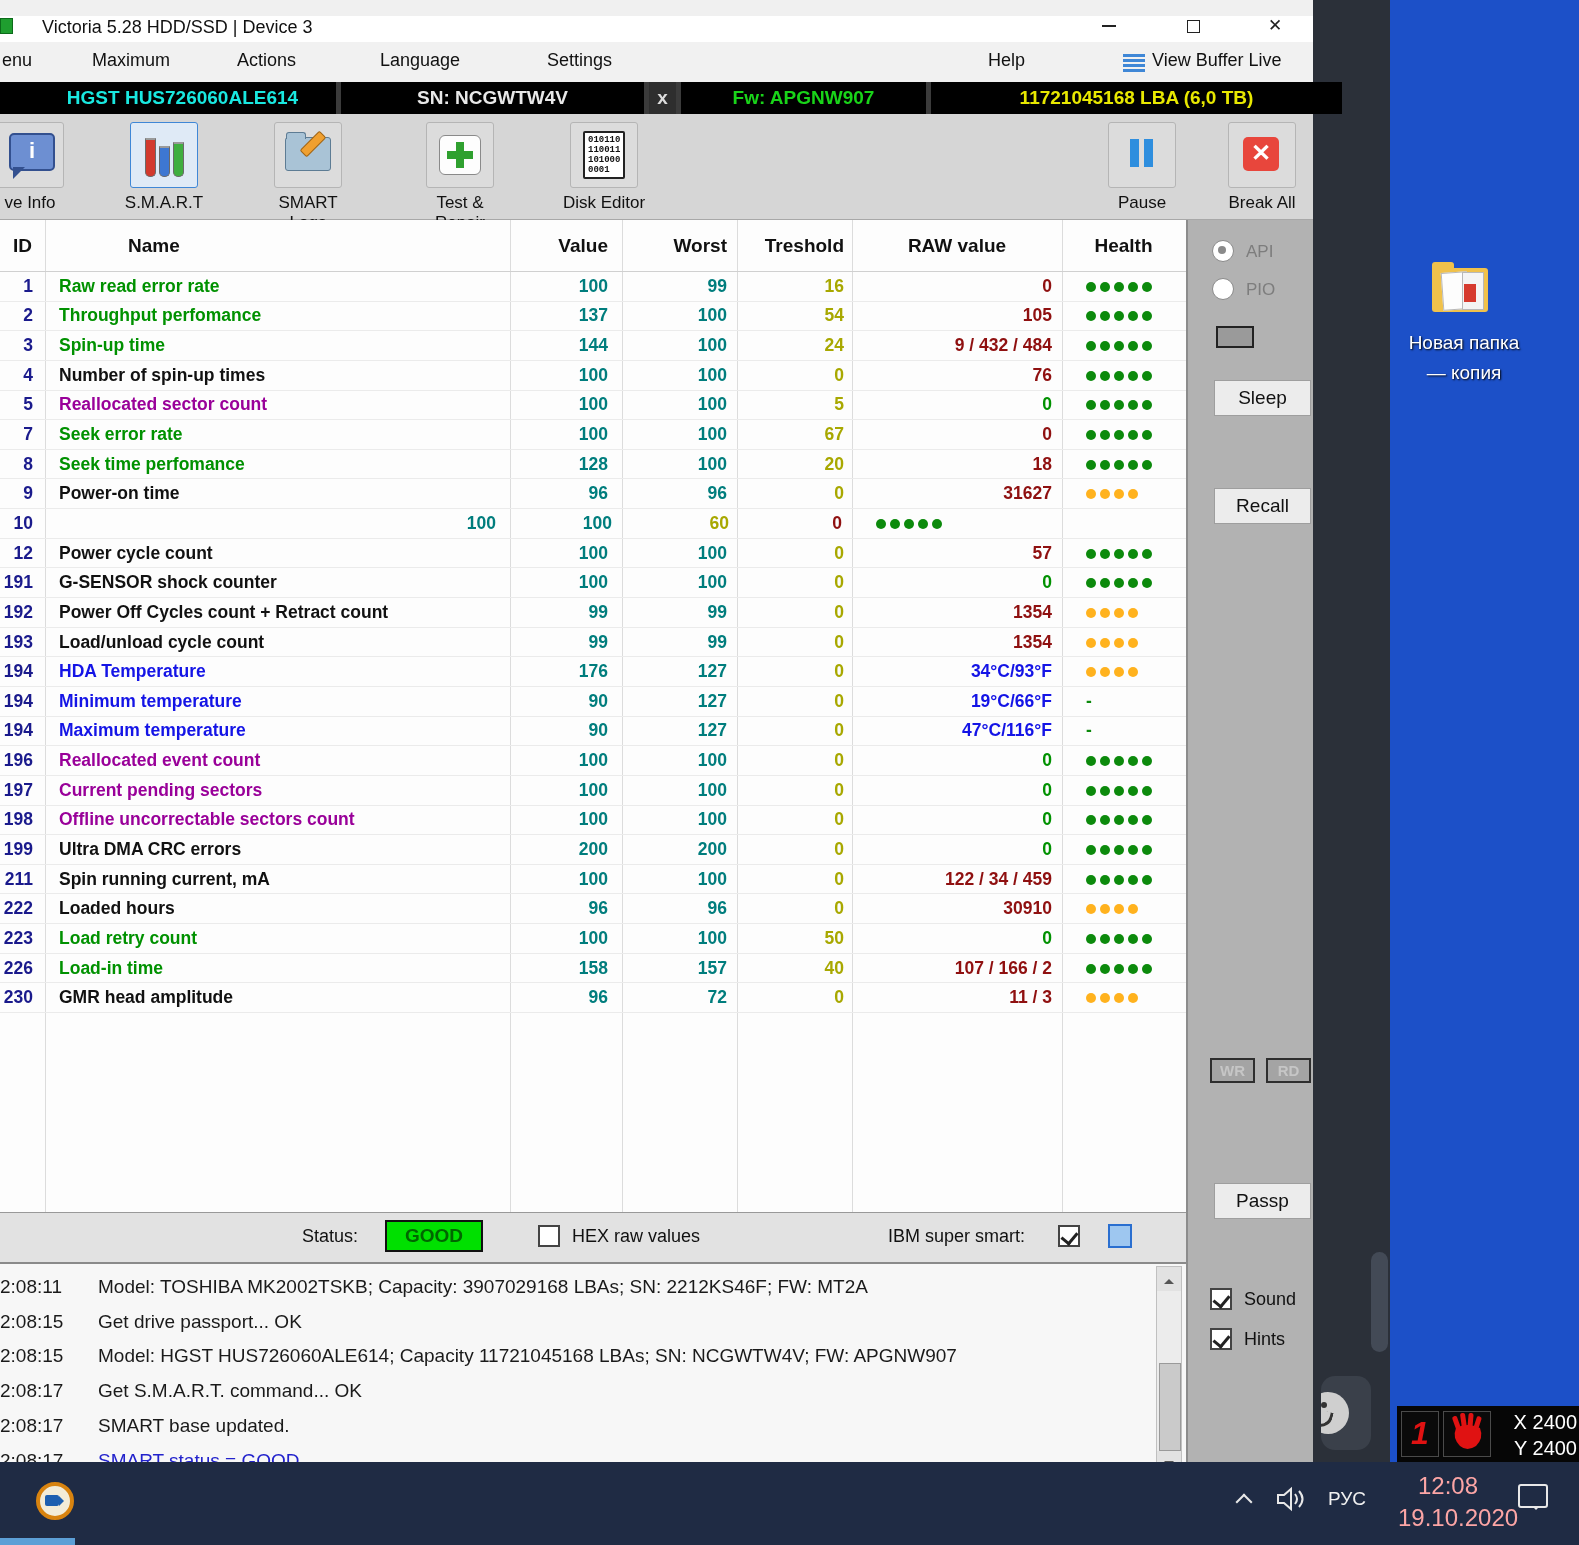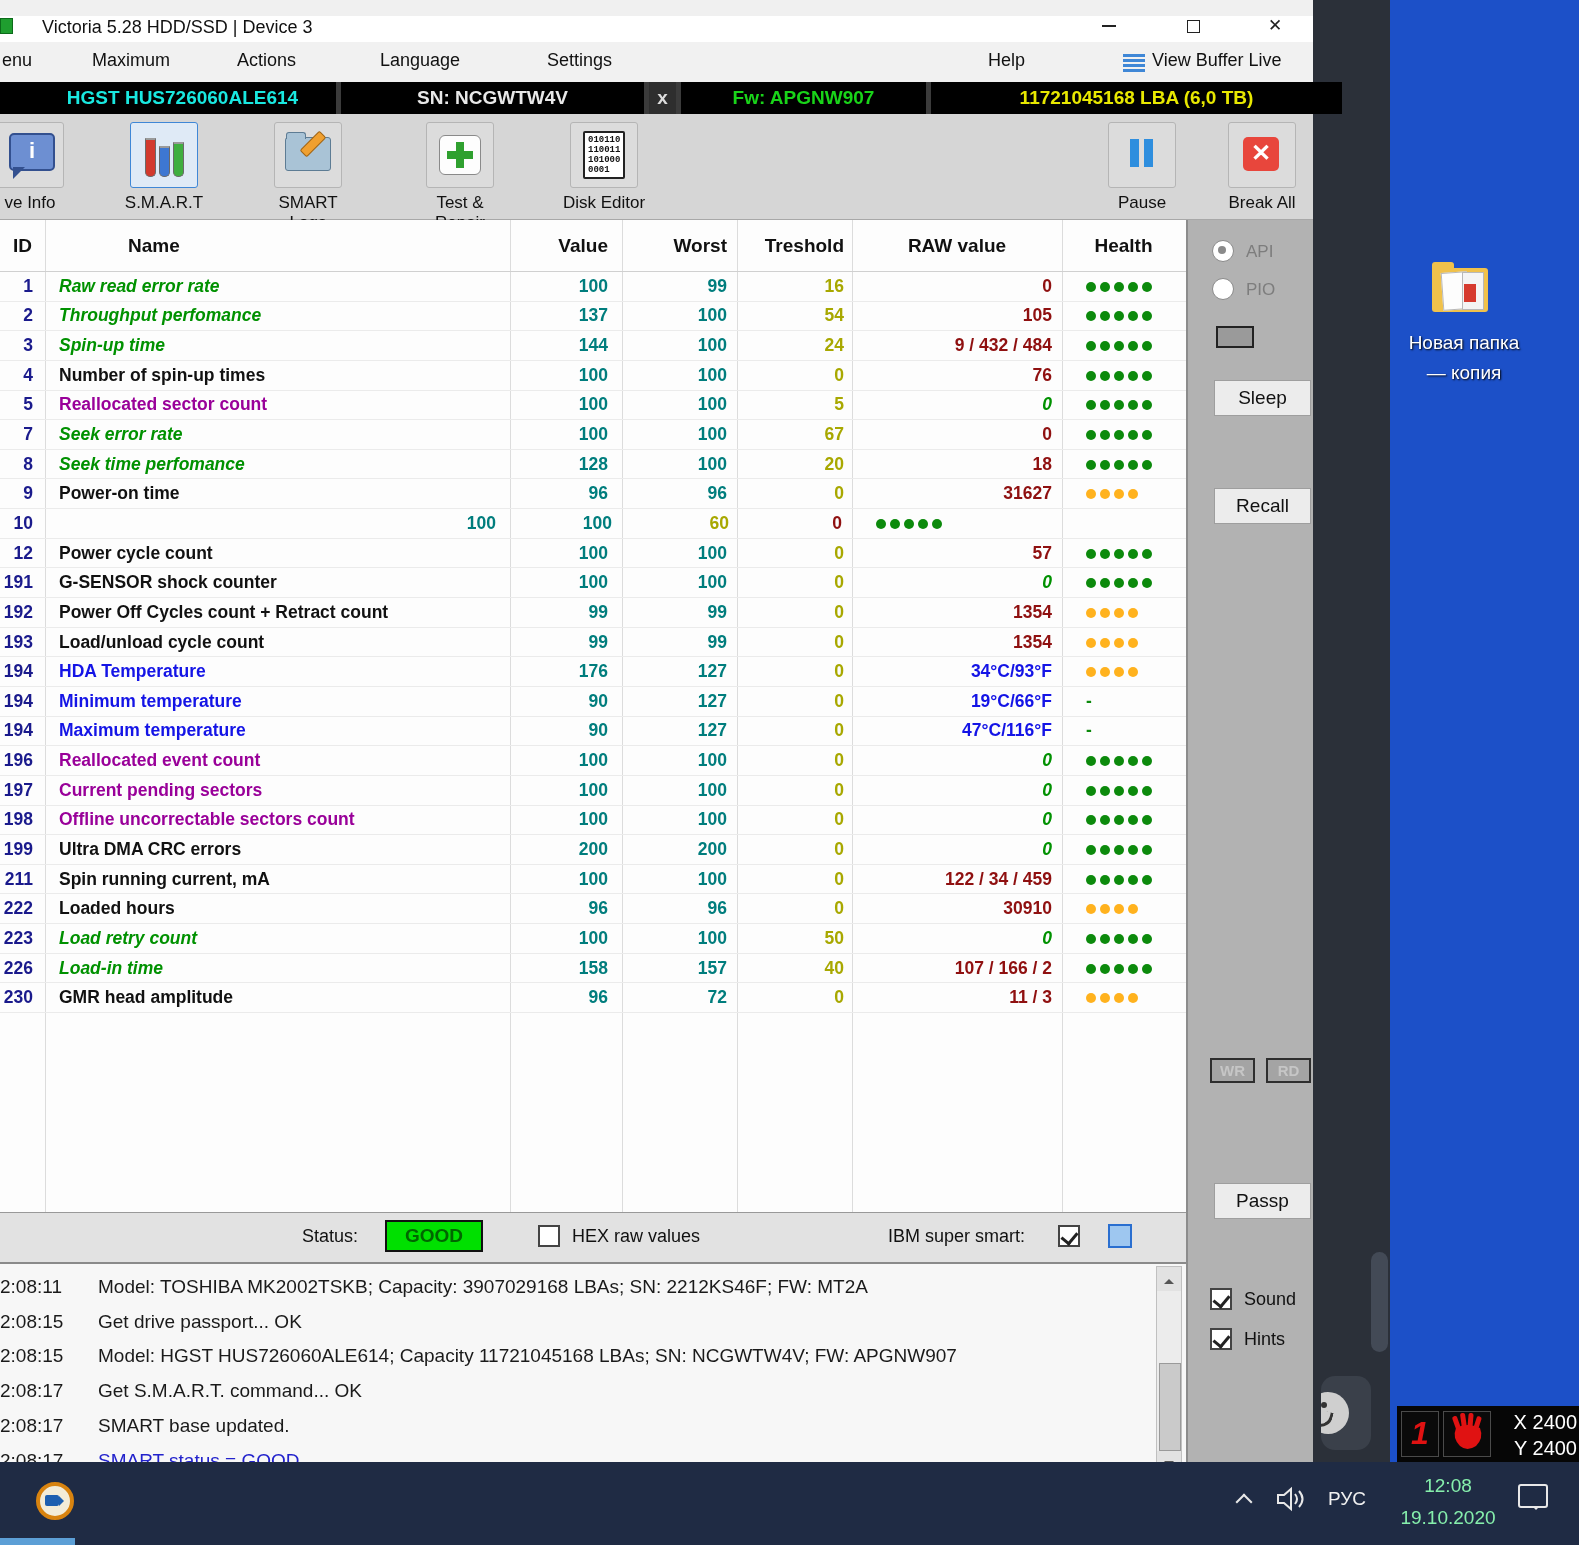--- a/index.html
+++ b/index.html
@@ -86,21 +86,21 @@
   .srow{display:grid;grid-template-columns:45px 465px 112px 115px 115px 210px 123px;
     height:29.65px;align-items:center;font-weight:bold;font-size:17.5px;border-bottom:1px solid #ebebeb;box-sizing:border-box;}
   .cell-id{text-align:right;padding-right:12px;color:#1a1a8c;}
   .cell-name{padding-left:14px;}
   .cell-val,.cell-worst,.cell-tre,.cell-raw{text-align:right;}
   .cell-val{padding-right:14px;color:#007d7d;}
   .cell-worst{padding-right:10px;color:#007d7d;}
   .cell-tre{padding-right:8px;color:#a8a800;}
   .cell-raw{padding-right:10px;}
   .cell-health{padding-left:24px;}
-  .col-green{color:#009100;font-style:italic;} .col-black{color:#111;} .col-purple{color:#990099;}
+  .col-green{color:#009100;} .col-black{color:#111;} .col-purple{color:#990099;}
   .col-blue{color:#1414e6;} .col-red{color:#8f1010;}
   .dot{display:inline-block;width:10px;height:10px;border-radius:50%;margin-right:4px;}
   .dot.g{background:#0c8a0c;} .dot.o{background:#ffb21e;}
   .dash{color:#0c8a0c;font-weight:bold;}
   .h-name{padding-left:83px;} .h-val{text-align:right;padding-right:14px;}
   .h-worst{text-align:right;padding-right:10px;} .h-tre{text-align:right;padding-right:8px;}
   .h-raw,.h-health,.h-id{text-align:center;}
 
   
   #statusbar{left:0;top:1196px;width:1186px;height:50px;background:#e2e2e2;border-top:1px solid #999;box-sizing:border-box;}
@@ -147,21 +147,21 @@
   
   #taskbar{left:0;top:1462px;width:1579px;height:83px;background:#1f2b44;}
   #cam{left:36px;top:20px;width:38px;height:38px;border-radius:50%;background:#f3ecd8;border:4px solid #d8830f;box-sizing:border-box;}
   #cam .cbody{position:absolute;left:5px;top:9px;width:14px;height:11px;background:#1d5fb0;border-radius:2px;}
   #cam .clens{position:absolute;left:19px;top:10px;border:5px solid transparent;border-left-color:#1d5fb0;}
   #chev{left:1238px;top:30px;width:16px;height:16px;}
   #chev:before{content:"";position:absolute;left:0;top:4px;width:10px;height:10px;
     border:2px solid #e8e8e8;border-right:none;border-bottom:none;transform:rotate(45deg);}
   #spk{left:1276px;top:24px;}
   #lang{left:1328px;top:26px;font-size:19px;color:#f0f0f0;}
-  #clock{left:1398px;top:8px;width:100px;text-align:center;font-size:19px;color:#86efac;line-height:32px;}
+  #clock{left:1398px;top:8px;width:100px;text-align:center;font-size:24px;color:#fca5a5;line-height:32px;}
   #notif{left:1518px;top:22px;width:30px;height:24px;border:2px solid #e8e8e8;border-radius:3px;box-sizing:border-box;}
   #notif:after{content:"";position:absolute;left:12px;bottom:-8px;border:4px solid transparent;border-top-color:#e8e8e8;}
   #blue-corner{left:0;top:1538px;width:75px;height:7px;background:#5c9fd6;}
 
   
   #folder{left:1432px;top:262px;width:62px;height:52px;}
   #folder .back{position:absolute;left:0;top:6px;width:56px;height:44px;background:#f0c14b;border-radius:3px;}
   #folder .tab{position:absolute;left:0;top:0;width:22px;height:10px;background:#f0c14b;border-radius:3px 3px 0 0;}
   #folder .page1{position:absolute;left:10px;top:10px;width:24px;height:36px;background:#fdfdfd;border:1px solid #b8b8b8;transform:rotate(-4deg);}
   #folder .page2{position:absolute;left:30px;top:10px;width:20px;height:36px;background:#f4f4f4;border:1px solid #b8b8b8;}

